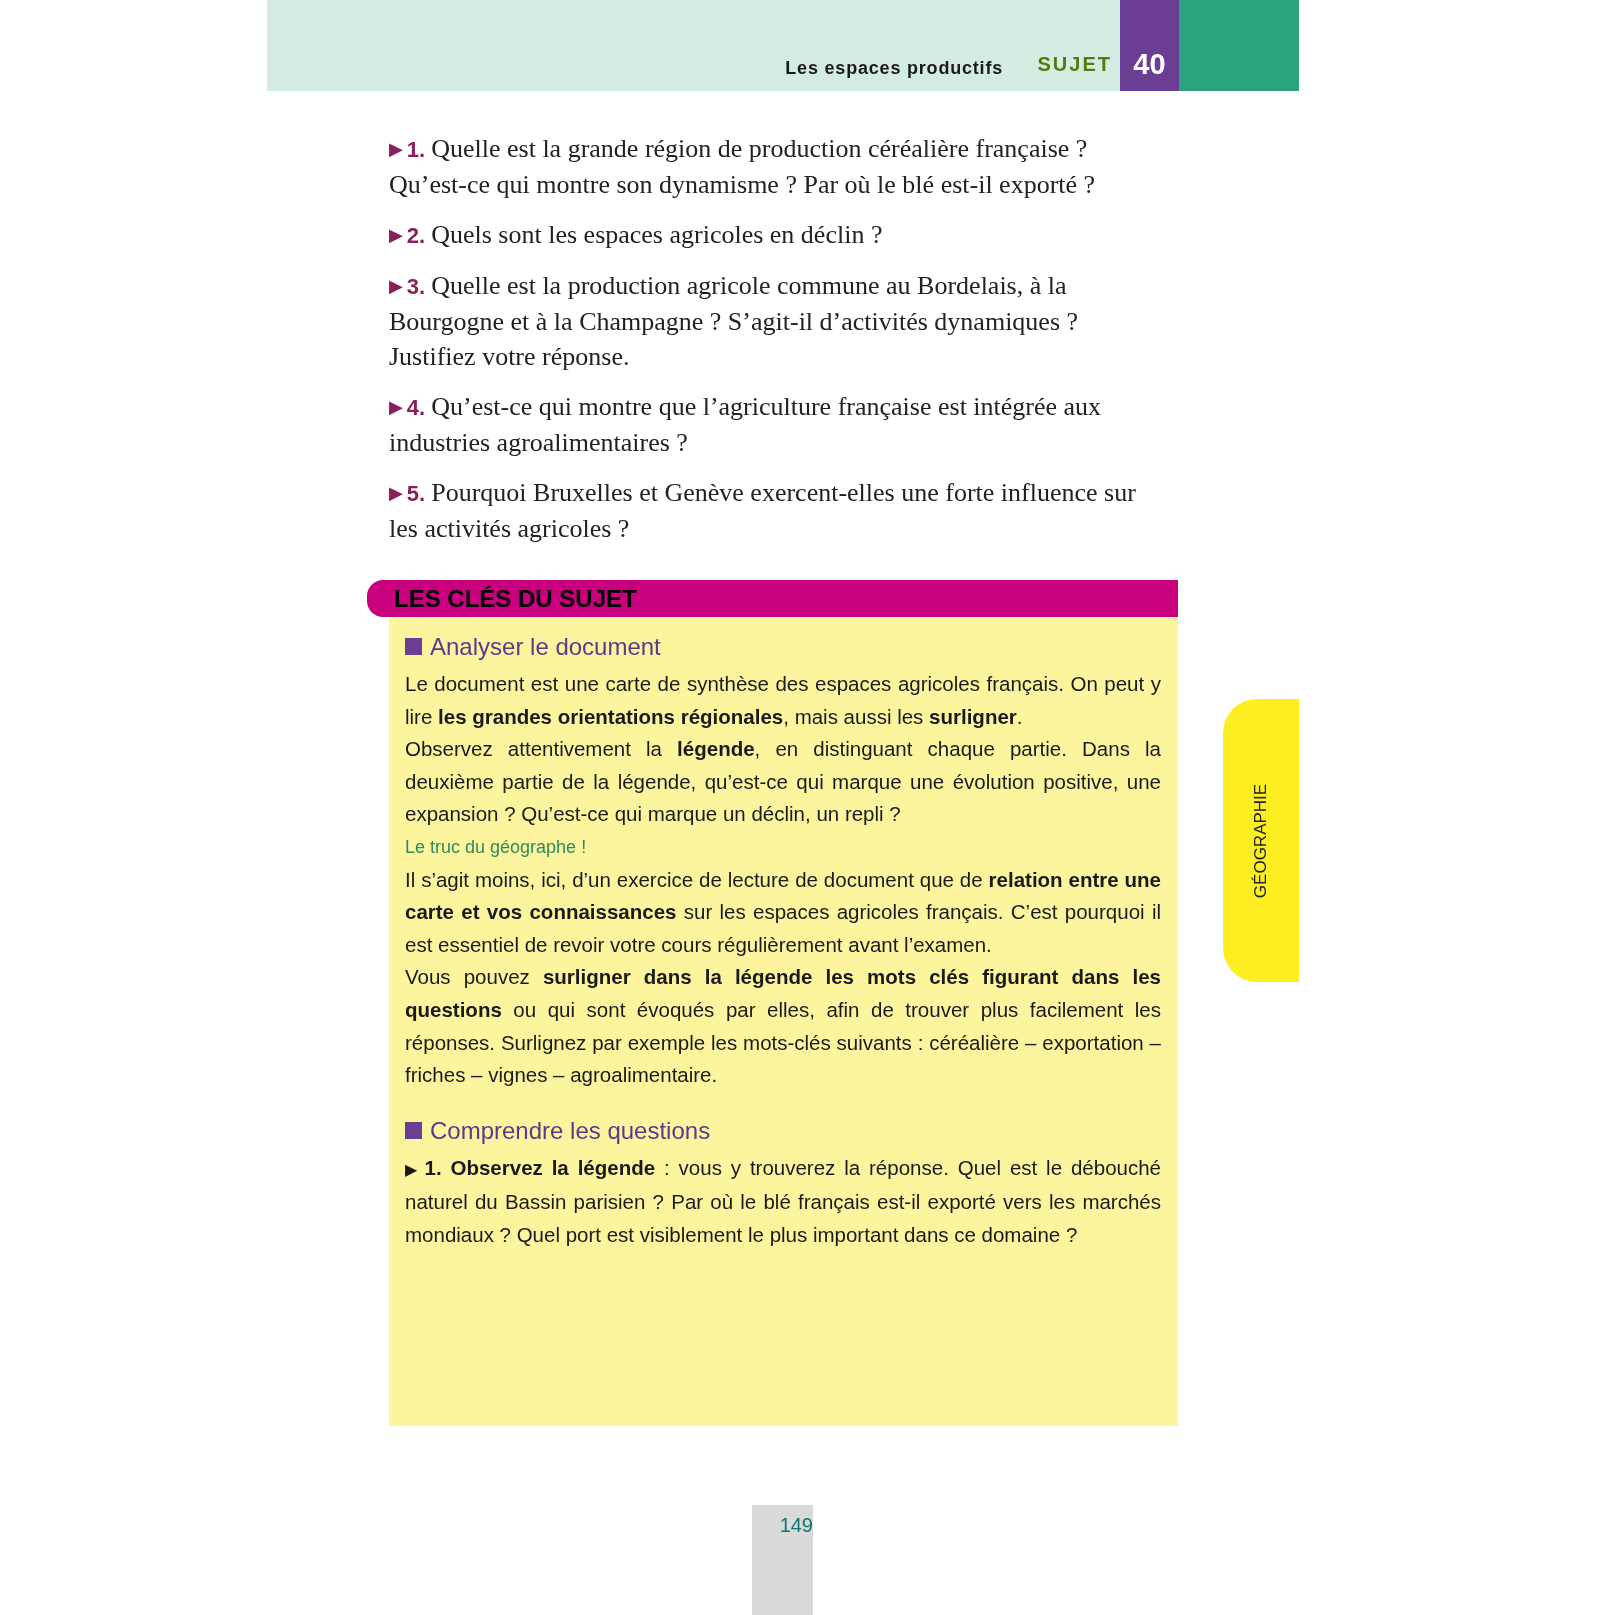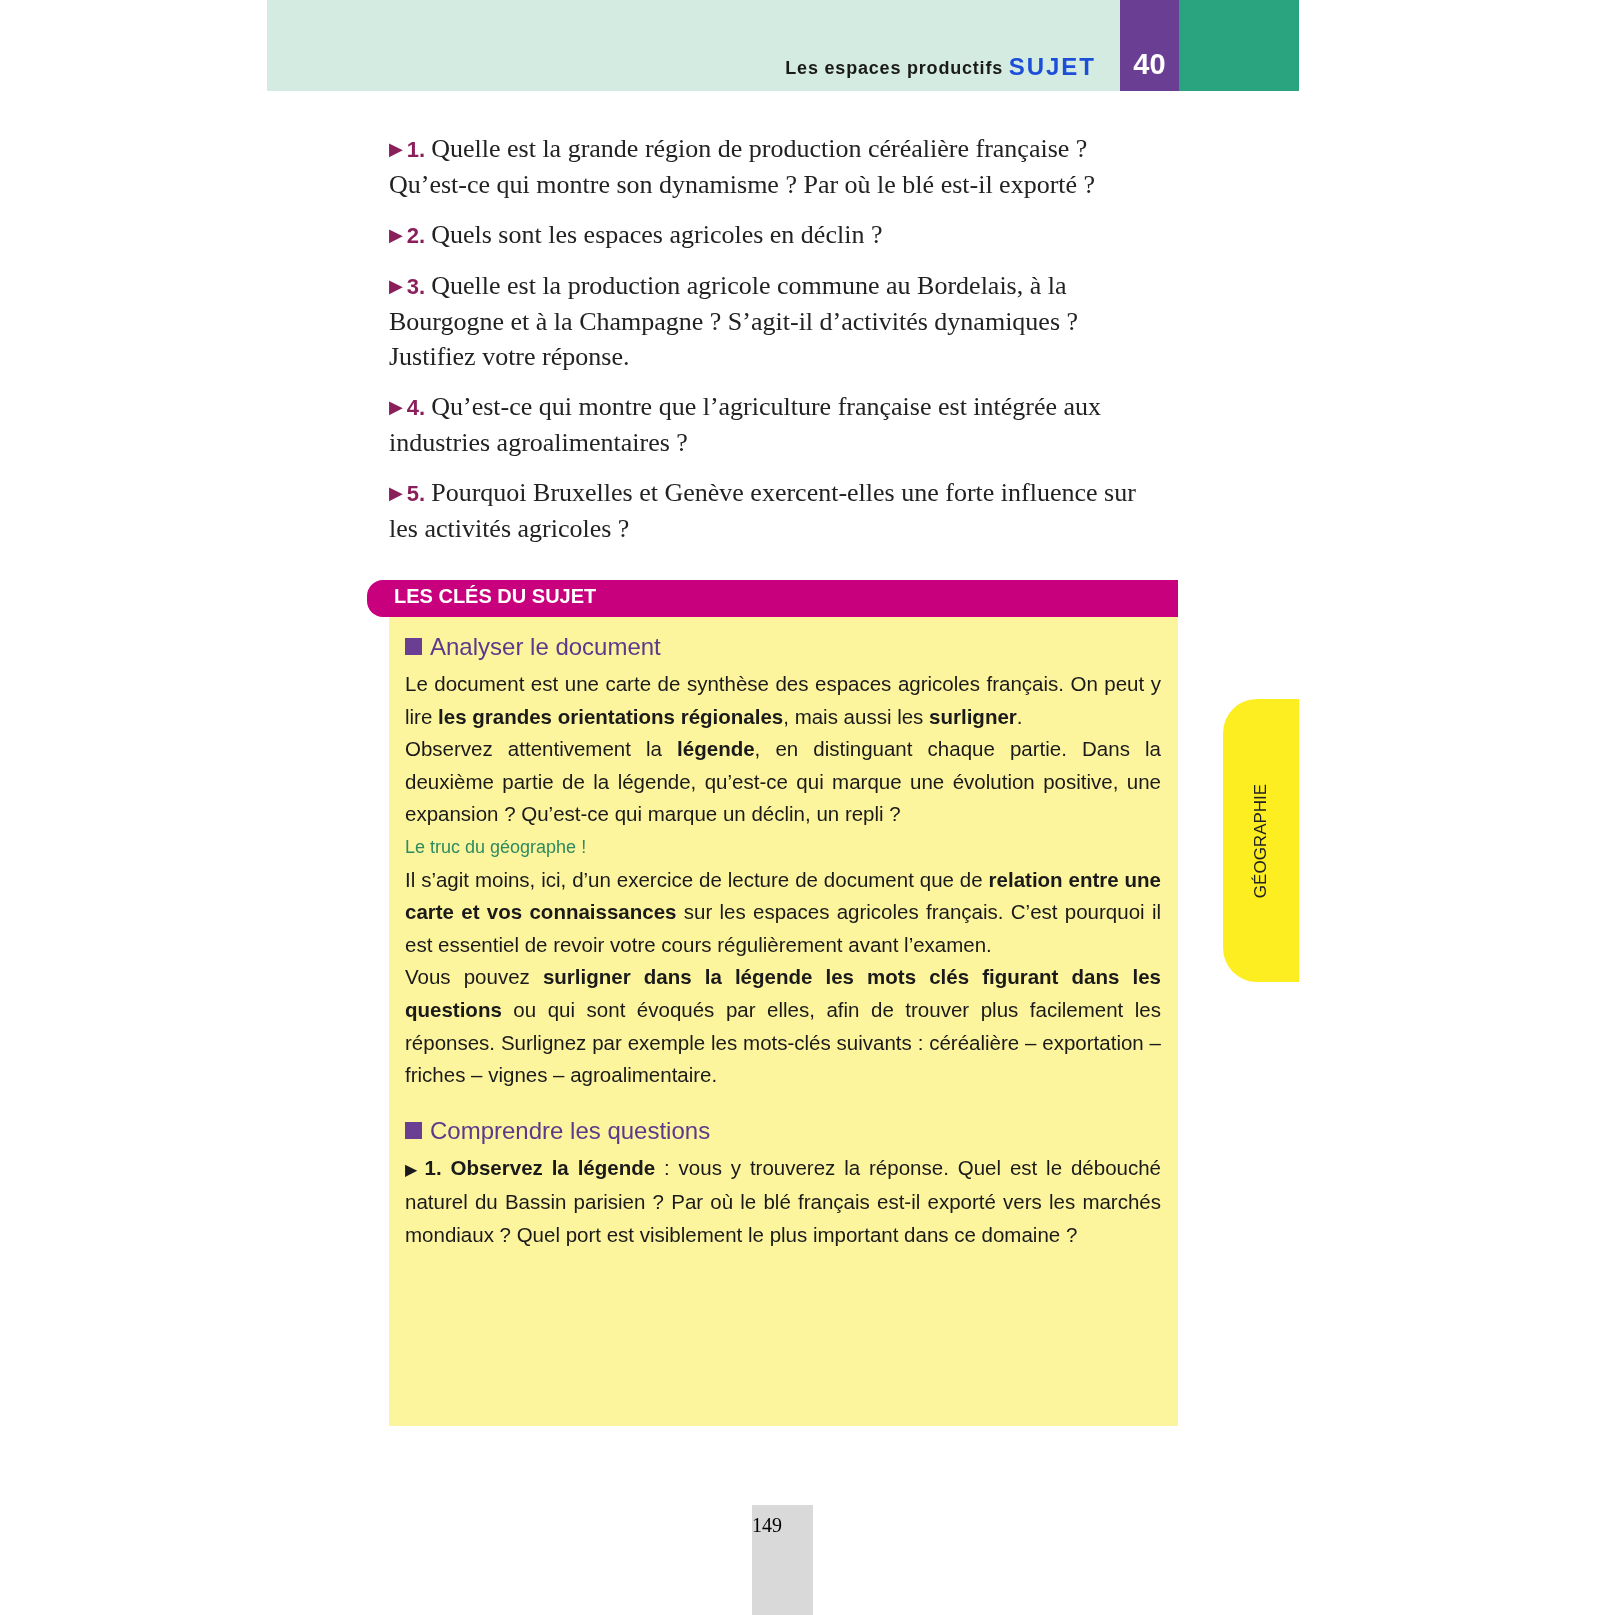--- a/index.html
+++ b/index.html
@@ -1,46 +1,46 @@
 <!DOCTYPE html>
 <html><head>
 <meta charset="utf-8">
 <style>
   html, body { margin:0; padding:0; }
   body { width:1615px; height:1615px; background:#ffffff; position:relative; overflow:hidden; }
   .header-band { position:absolute; left:267px; top:0; width:853px; height:91px; background:#d3ebe0; }
   .header-title { position:absolute; right:117px; top:58px; font-family:"Liberation Sans", sans-serif; font-weight:bold; font-size:18px; color:#1a1a1a; letter-spacing:0.8px; }
-  .header-sujet { position:absolute; right:24px; top:53px; font-family:"Liberation Sans", sans-serif; font-weight:bold; font-size:24px; color:#1d4ed8; letter-spacing:2px; }
+  .header-sujet { position:absolute; right:8px; top:53px; font-family:"Liberation Sans", sans-serif; font-weight:bold; font-size:20px; color:#4d7c0f; letter-spacing:2px; }
   .num-box { position:absolute; left:1120px; top:0; width:59px; height:91px; background:#6a3f93; }
   .num-box span { position:absolute; left:0; right:0; bottom:10px; text-align:center; font-family:Liberation Sans, sans-serif; font-weight:bold; font-size:29px; color:#ffffff; }
   .green-box { position:absolute; left:1179px; top:0; width:120px; height:91px; background:#2aa37f; }
 
   .questions { position:absolute; left:389px; top:131px; width:760px; font-family:"Liberation Serif", serif; font-size:26px; color:#222; line-height:35px; }
   .q { margin:0 0 15px 0; }
   .q .arrow { color:#8a1f5c; font-size:18px; vertical-align:2px; margin-right:4px; font-family:"DejaVu Sans", sans-serif; }
   .q .num { font-family:"Liberation Sans", sans-serif; font-weight:bold; color:#8a1f5c; font-size:22px; margin-right:6px; }
 
   .cles-banner { position:absolute; left:367px; top:580px; width:811px; height:37px; background:#c8007e; border-top-left-radius:16px; border-bottom-left-radius:16px; }
-  .cles-banner span { position:absolute; left:27px; top:5px; font-family:"Liberation Sans", sans-serif; font-weight:bold; font-size:20px; color:#ffffff; }
+  .cles-banner span { position:absolute; left:27px; top:5px; font-family:"Liberation Sans", sans-serif; font-weight:bold; font-size:24px; color:#000000; }
   .cles-body { position:absolute; left:389px; top:617px; width:789px; height:809px; background:#fdf59e; }
 
   .content { position:absolute; left:405px; top:630px; width:756px; font-family:"Liberation Sans", sans-serif; font-size:20.5px; color:#1a1a1a; line-height:32.6px; text-align:justify; }
   .sec-title { color:#5b3a8c; font-size:24px; line-height:34px; margin:0 0 4px 0; }
   .sec-title .sq { display:inline-block; width:17px; height:17px; background:#6a3f93; margin-right:8px; vertical-align:0px; }
   .para { margin:0; }
   .tip { color:#2e8a5f; font-size:18px; margin:0; }
   b { font-weight:bold; }
   .gap { height:22px; }
   .tri { font-family:"DejaVu Sans", sans-serif; font-size:16px; margin-right:4px; }
 
   .geo-tab { position:absolute; left:1223px; top:699px; width:76px; height:283px; background:#fdee21; border-top-left-radius:34px; border-bottom-left-radius:34px; }
   .geo-tab span { position:absolute; left:50%; top:50%; transform:translate(-50%,-50%) rotate(-90deg); font-family:"Liberation Sans", sans-serif; font-size:17px; color:#222; white-space:nowrap; }
 
   .page-num { position:absolute; left:752px; top:1505px; width:61px; height:110px; background:#d9d9d9; }
-  .page-num span { position:absolute; left:0; right:0; top:9px; text-align:left; font-family:Liberation Serif, serif; font-size:20px; color:#000000; }
+  .page-num span { position:absolute; left:0; right:0; top:9px; text-align:right; font-family:Liberation Sans, sans-serif; font-size:20px; color:#0f766e; }
 </style>
 </head>
 <body>
 
 <div class="header-band">
   <span class="header-title">Les espaces productifs</span>
   <span class="header-sujet">SUJET</span>
 </div>
 <div class="num-box">
   <span>40</span>

